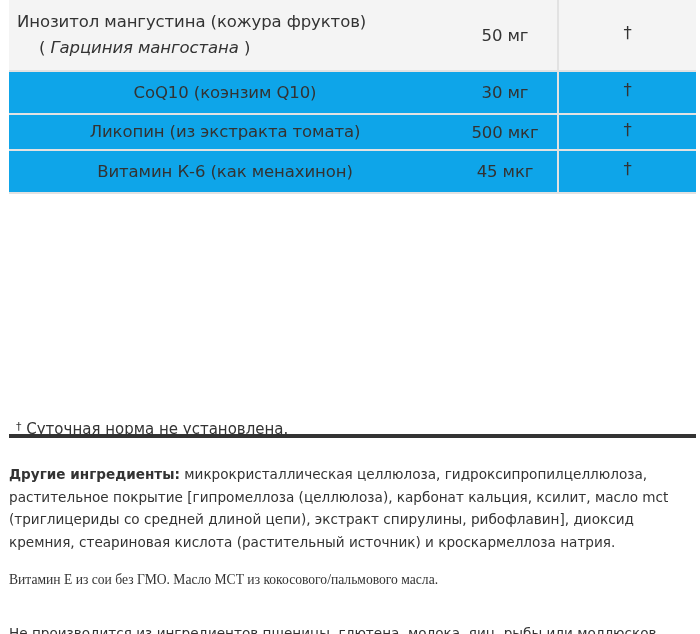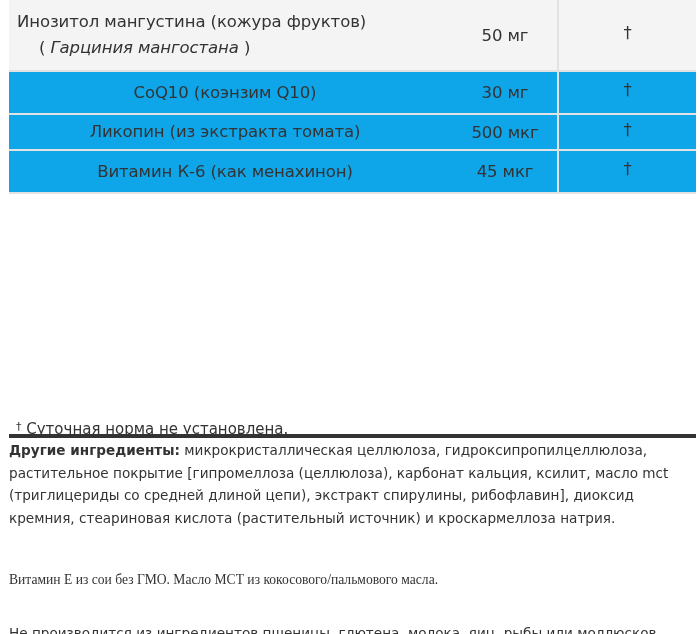--- a/index.html
+++ b/index.html
@@ -32,21 +32,21 @@
   }
   .footnote .dag { font-size: 11px; vertical-align: 4px; }
   .thick-rule {
     position: absolute; left: 9px; top: 434px; width: 687px; height: 4px; background: #333333;
   }
 
   .para {
     position: absolute; left: 9px; width: 680px; font-size: 13.6px; line-height: 22.6px; color: #333;
   }
   .para b { font-weight: bold; }
-  .p-other { top: 439px; }
+  .p-other { top: 463px; }
   .p-vit { top: 569px; font-family: Liberation Serif, serif; }
   .p-not { top: 622px; }
 </style>
 </head>
 <body>
 
 <table class="facts-table">
   <tbody>
     <tr class="odd" style="height:72px">
       <td class="col-name">

